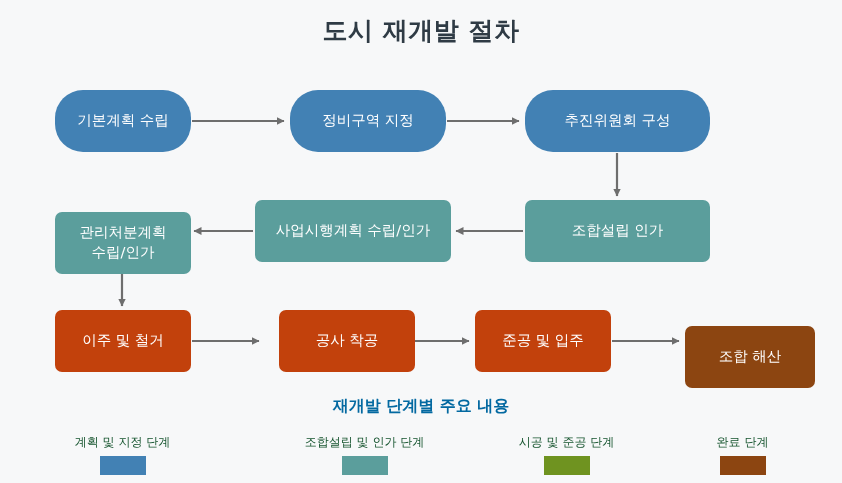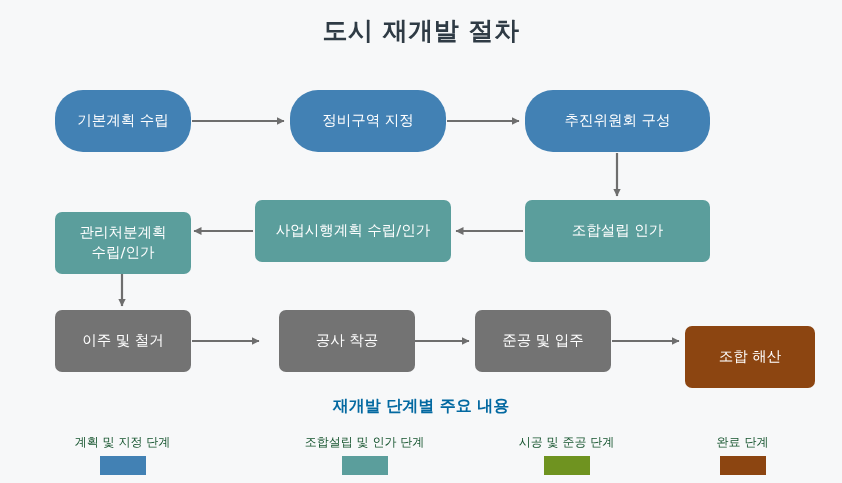--- a/index.html
+++ b/index.html
@@ -40,21 +40,21 @@
     text-align: center;
     color: #ffffff;
     font-size: 14.5px;
     line-height: 1.35;
     box-sizing: border-box;
     padding: 4px 6px;
     white-space: pre-line;
   }
   .node.blue   { background: #4281b4; border-radius: 28px; }
   .node.teal   { background: #5b9e9c; }
-  .node.olive  { background: #737373; text-align: center; }
+  .node.olive  { background: #c2410c; text-align: center; }
   .node.brown  { background: #8c4511; margin-top: 16px; }
 
   svg.arrows {
     position: absolute;
     left: 0;
     top: 0;
     width: 842px;
     height: 483px;
     pointer-events: none;
   }

